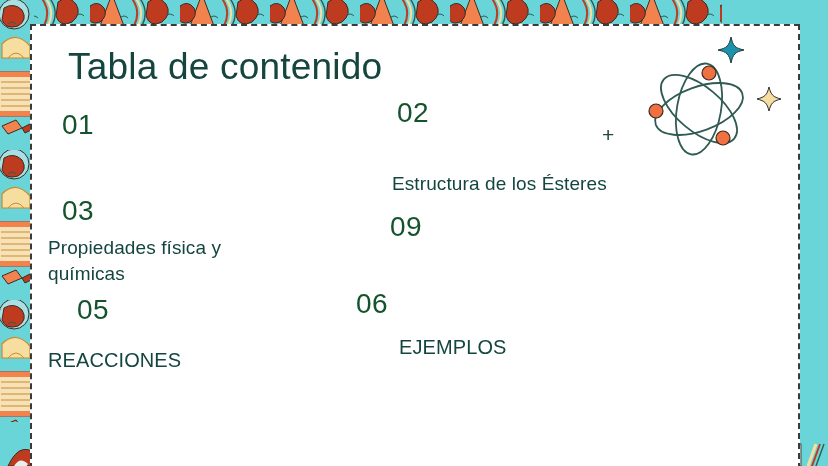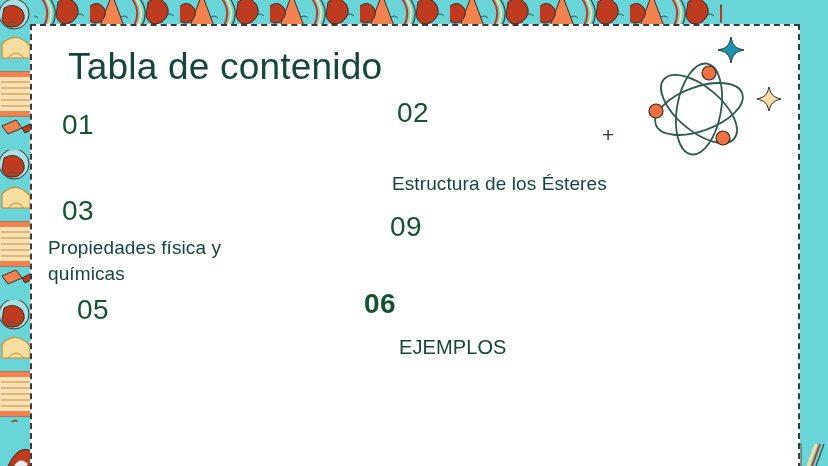--- a/index.html
+++ b/index.html
@@ -70,21 +70,21 @@
   #num-01{left:30px;top:85px;}
   #label-01{left:16px;top:125px;width:300px;}
   #num-02{left:365px;top:73px;}
   #label-02{left:360px;top:113px;width:215px;margin-top:32px;}
   #num-03{left:30px;top:171px;}
   #label-03{left:16px;top:209px;width:250px;}
   #num-04{left:358px;top:187px;}
   #label-04{left:342px;top:229px;width:280px;}
   #num-05{left:30px;top:270px;margin-left:15px;}
   #label-05{left:16px;top:321px;width:300px;font-size:20px;}
-  #num-06{left:332px;top:264px;font-weight:bold;}
+  #num-06{left:324px;top:264px;}
   #label-06{left:367px;top:308px;width:300px;font-size:20px;}
 
   #plus-sign{
     position:absolute;
     left:570px;top:98px;
     font-size:21px;color:#24463f;
     line-height:1;
     user-select:none;
   }
 
@@ -186,20 +186,21 @@
 
   <div class="toc-num" id="num-02">02</div>
   <div class="toc-label" id="label-02">Estructura de los Ésteres</div>
 
   <div class="toc-num" id="num-03">03</div>
   <div class="toc-label" id="label-03">Propiedades física y químicas</div>
 
   <div class="toc-num" id="num-04">09</div>
 
   <div class="toc-num" id="num-05">05</div>
+  <div class="toc-label" id="label-05">REACCIONES</div>
 
   <div class="toc-num" id="num-06">06</div>
   <div class="toc-label" id="label-06">EJEMPLOS</div>
 
   <div id="plus-sign">+</div>
 
   <div id="atom-icon">
     <svg width="110" height="110" viewBox="0 0 110 110" aria-hidden="true">
       <g fill="none" stroke="#2f5b52" stroke-width="1.8">
         <ellipse cx="55" cy="55" rx="22" ry="46" transform="rotate(10 55 55)"></ellipse>

